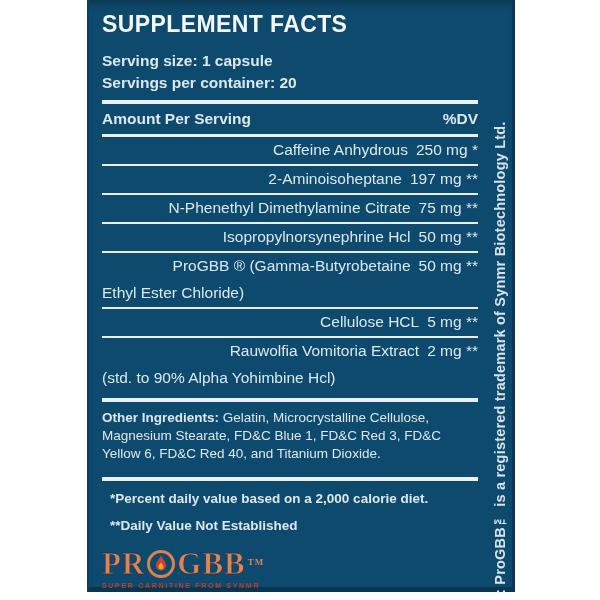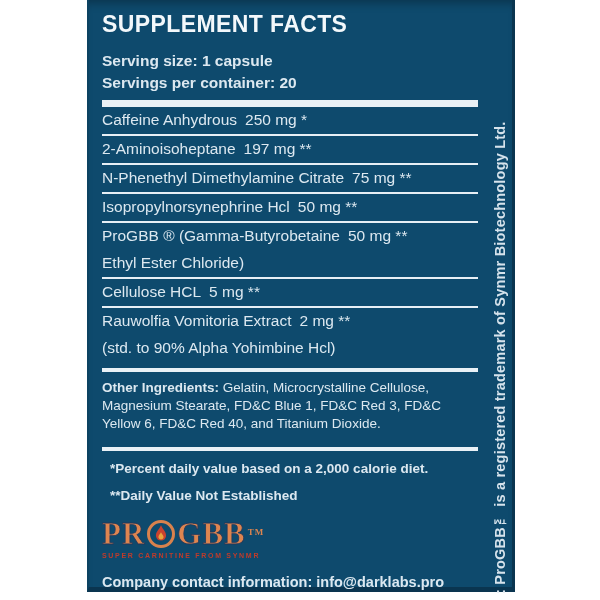--- a/index.html
+++ b/index.html
@@ -50,21 +50,21 @@
     font-weight: 700; font-size: 15.5px;
     padding: 6px 0 6px;
   }
 
   .t-row {
     font-size: 15.5px;
     line-height: 18px;
     padding: 4px 0 5px;
     border-bottom: 2px solid #e7eff5;
   }
-  .t-row .line1 { display: flex; justify-content: flex-start; }
+  .t-row .line1 { display: flex; justify-content: flex-end; }
   .t-row .line2 { padding-top: 9px; }
   .t-row.last { border-bottom: none; }
   .row-amount { white-space: nowrap; padding-left: 8px; }
 
   .oi {
     margin-top: 7px;
     font-size: 13.5px;
     line-height: 18px;
   }
   .oi .oi-label { font-weight: 700; }
@@ -133,20 +133,24 @@
 
       <h1 class="title">SUPPLEMENT FACTS</h1>
 
       <div class="serving">
         <p>Serving size: 1 capsule</p>
         <p>Servings per container: 20</p>
       </div>
 
       <div class="rule thick"></div>
 
+      <div class="header-row">
+        <span>Amount Per Serving</span>
+        <span>%DV</span>
+      </div>
 
       <div class="rule mid"></div>
 
       <div>
         <div class="t-row">
           <div class="line1">
             <span class="row-name">Caffeine Anhydrous</span>
             <span class="row-amount">250 mg *</span>
           </div>
         </div>

